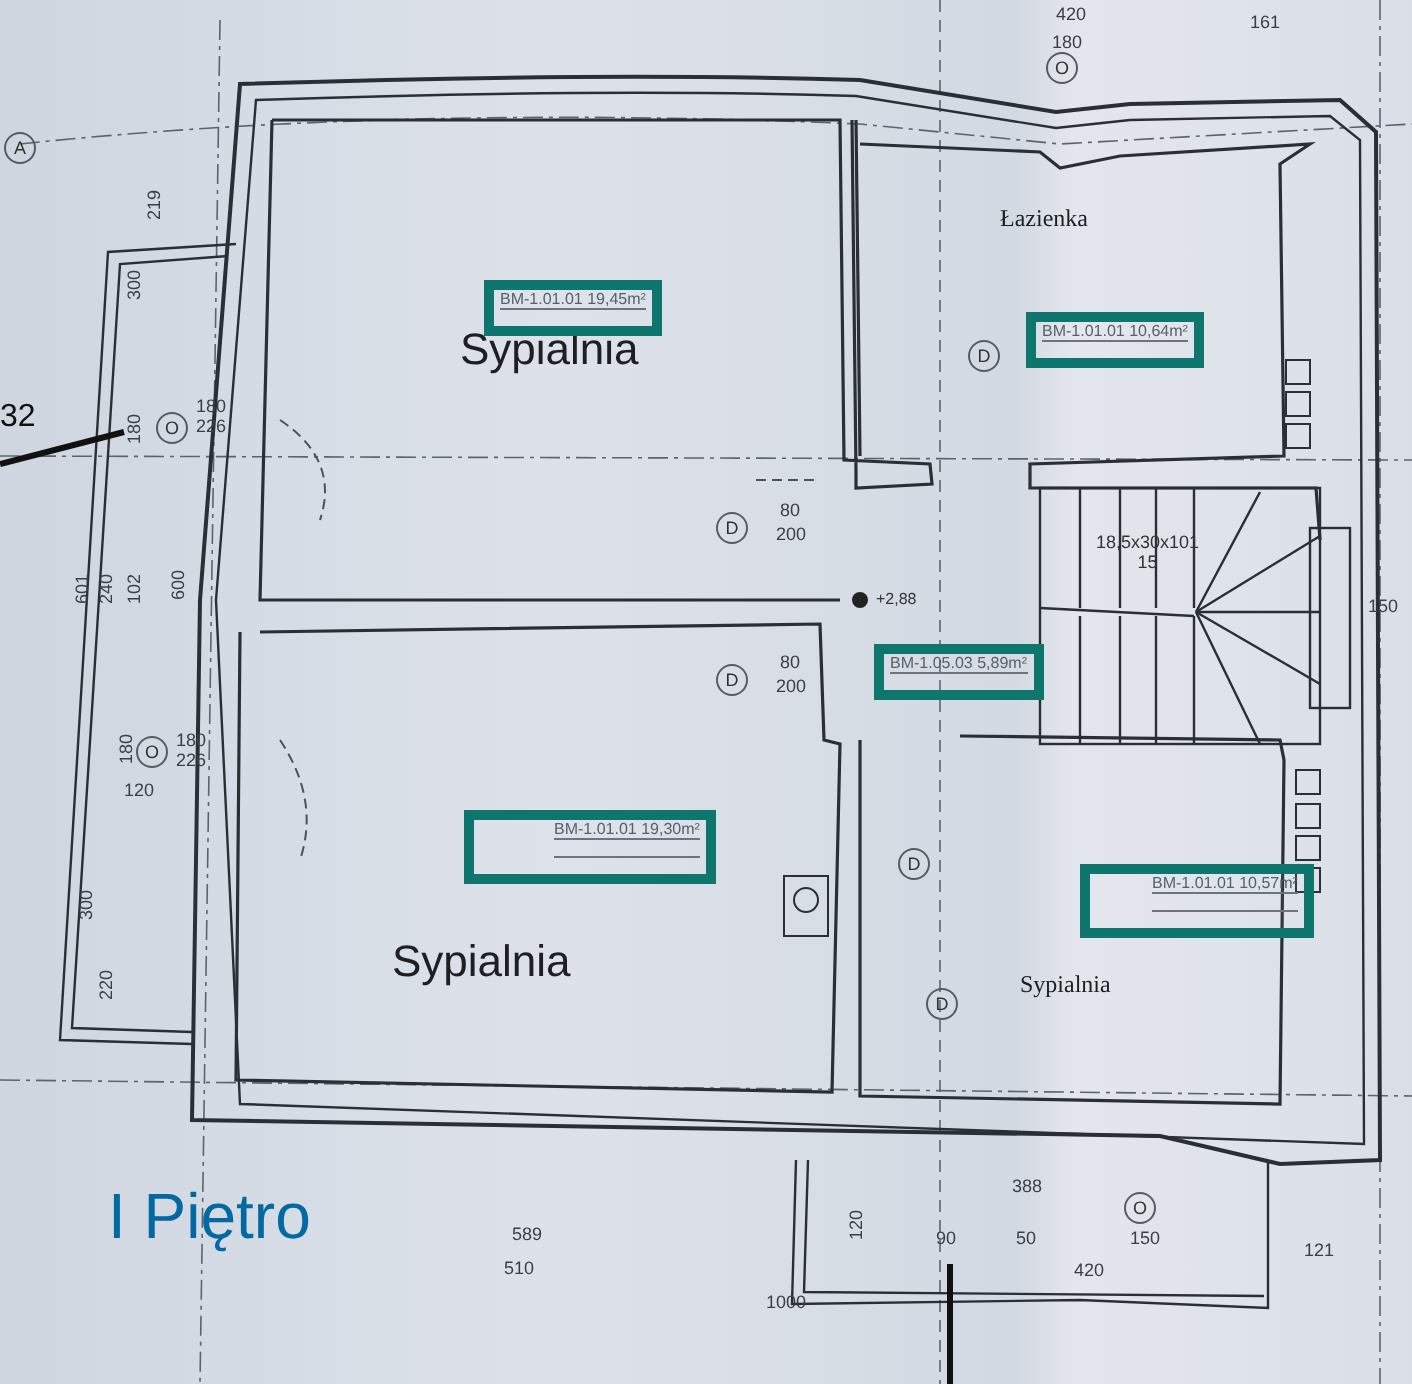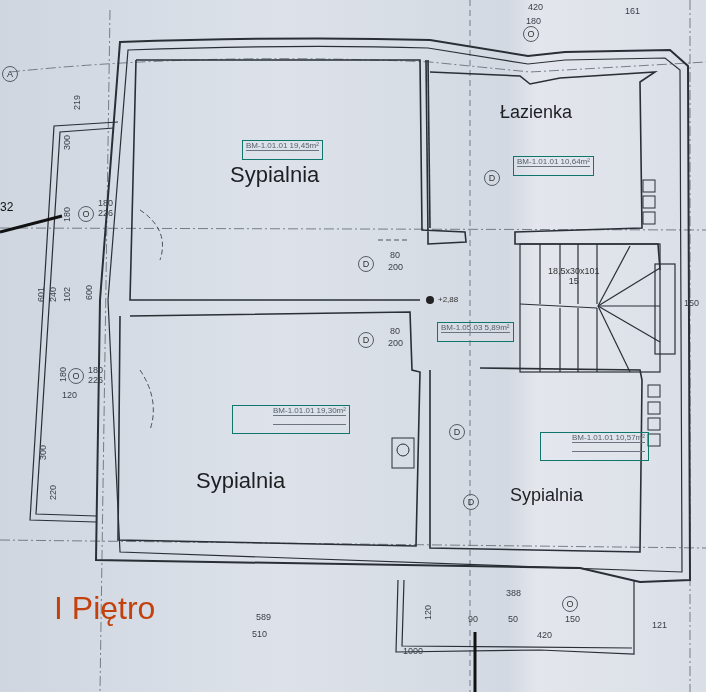--- a/index.html
+++ b/index.html
@@ -10,41 +10,41 @@
     position: relative;
   }
   .sheet {
     position: absolute; left: 0; top: 0; width: 706px; height: 692px;
     background: linear-gradient(90deg, #cfd6e0 0%, #dde2ea 40%, #d3d9e2 72%, #e3e6ec 76%, #dadfe7 100%);
   }
   svg.plan { position: absolute; left: 0; top: 0; }
   .room-label {
     position: absolute; color: #1d1f22; font-size: 22px; white-space: nowrap;
   }
-  .room-label.small { font-size: 18px; }
+  .room-label.small { font-size: 12px; font-family: Liberation Serif, serif; }
   .floor-title {
-    position: absolute; left: 54px; top: 590px; font-size: 32px; color: #c2410c;
+    position: absolute; left: 54px; top: 590px; font-size: 32px; color: #0369a1;
   }
   .dim {
     position: absolute; font-size: 9px; color: #3a3f47; white-space: nowrap;
   }
   .dim.v { transform: rotate(-90deg); transform-origin: left top; }
   .tag {
-    position: absolute; font-size: 8px; color: #56606c; border: 1px solid #0f766e;
+    position: absolute; font-size: 8px; color: #56606c; border: 5px solid #0f766e;
     padding: 0 3px; background: rgba(255,255,255,0.05); white-space: nowrap; text-align: right;
   }
   .tag .sub { display:block; border-top:1px solid #6b7480; height:8px; }
   .tag .sub2 { display:block; border-top:1px solid #6b7480; height:8px; }
   .axis-bubble {
     position: absolute; width: 14px; height: 14px; border: 1px solid #555c66;
     border-radius: 50%; font-size: 9px; text-align: center; line-height: 14px; color: #333;
   }
   .stair-label { position: absolute; font-size: 9px; color: #333; text-align: center; }
   .level { position: absolute; font-size: 8px; color: #333; }
-  .section-mark { position: absolute; font-size: 12px; color: #111; }
+  .section-mark { position: absolute; font-size: 16px; color: #111; }
 </style>
 </head>
 <body>
 
 <div class="sheet"></div>
 
 <svg class="plan" width="706" height="692">
 
   <g stroke="#5a6470" stroke-width="0.8" stroke-dasharray="10 3 2 3" fill="none">
     <path d="M10,72 Q200,52 430,62 L530,72 L706,62"></path>
@@ -190,21 +190,21 @@
 
 <div class="dim" style="left:98px;top:198px;">180</div>
 <div class="dim" style="left:98px;top:208px;">226</div>
 <div class="dim" style="left:88px;top:365px;">180</div>
 <div class="dim" style="left:88px;top:375px;">226</div>
 
 <div class="dim" style="left:684px;top:298px;">150</div>
 
 <div class="dim" style="left:256px;top:612px;">589</div>
 <div class="dim" style="left:252px;top:629px;">510</div>
-<div class="dim" style="left:383px;top:646px;margin-left:20px;">1000</div>
+<div class="dim" style="left:383px;top:646px;">1000</div>
 <div class="dim" style="left:506px;top:588px;">388</div>
 <div class="dim v" style="left:423px;top:620px;">120</div>
 <div class="dim" style="left:468px;top:614px;">90</div>
 <div class="dim" style="left:508px;top:614px;text-align:center;">50</div>
 <div class="dim" style="left:565px;top:614px;">150</div>
 <div class="dim" style="left:537px;top:630px;">420</div>
 <div class="dim" style="left:652px;top:620px;">121</div>
 
 <div class="floor-title">I Piętro</div>
 

